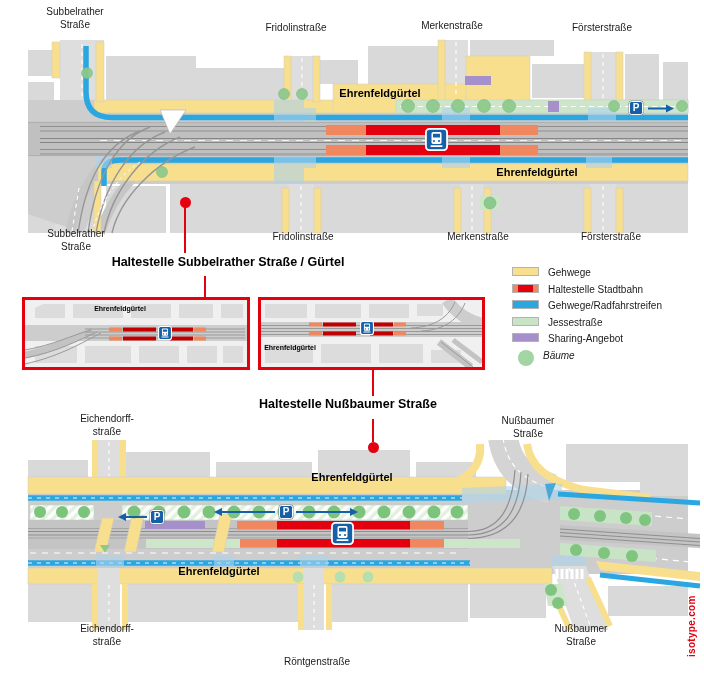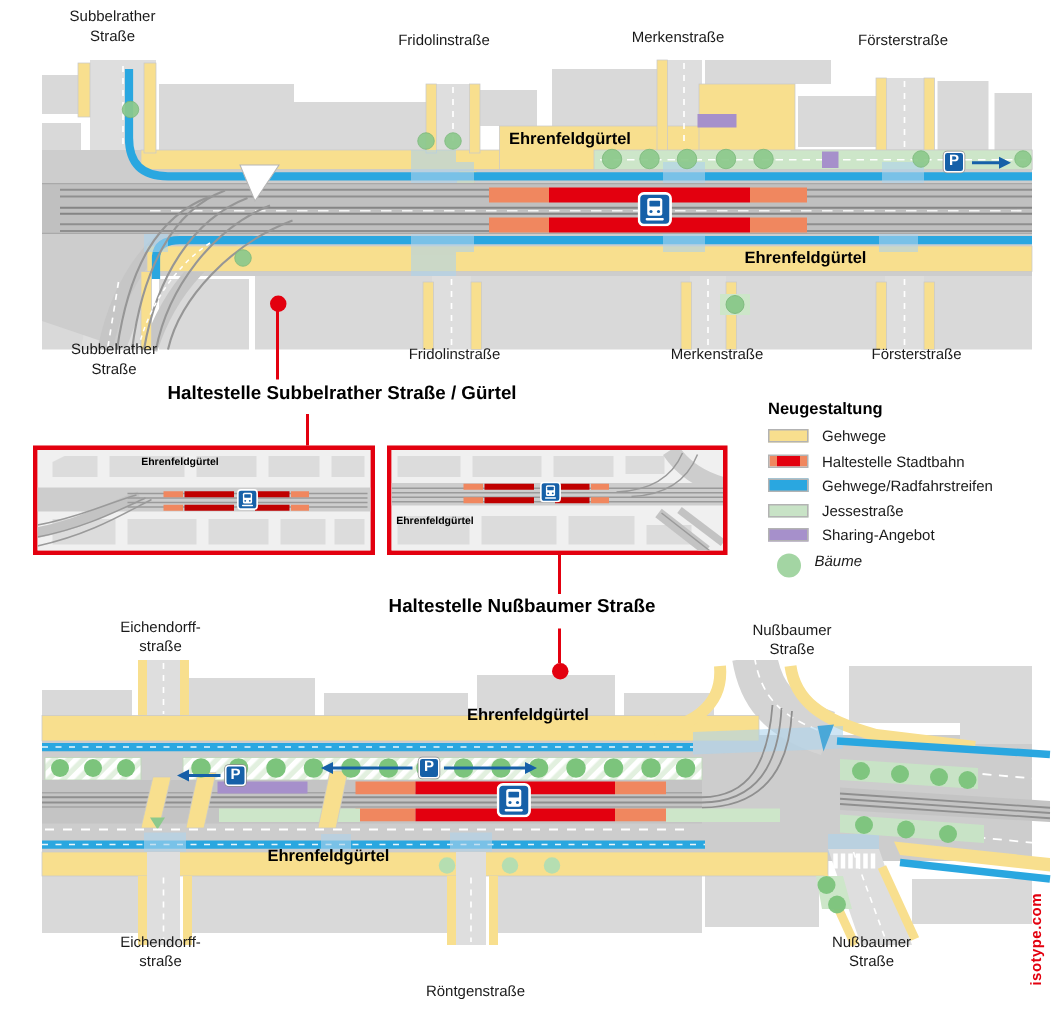--- a/index.html
+++ b/index.html
@@ -492,21 +492,20 @@
 Straße</div>
   <div class="lbl bold" style="left:352px;top:471px">Ehrenfeldgürtel</div>
   <div class="lbl bold" style="left:219px;top:565px">Ehrenfeldgürtel</div>
   <div class="lbl" style="left:107px;top:623px">Eichendorff-
 straße</div>
   <div class="lbl" style="left:317px;top:656px">Röntgenstraße</div>
   <div class="lbl" style="left:581px;top:623px">Nußbaumer
 Straße</div>
 
   <div class="legend">
-    <div class="legend-header">Neugestaltung</div>
     <div id="legend-items">
         <div class="legend-row">
           <span class="swatch" style="background: rgb(248, 223, 142);"></span>
           <span class="legend-label">Gehwege</span>
         </div>
         <div class="legend-row">
           <span class="swatch" style="background: linear-gradient(90deg, rgb(240, 135, 95) 0px, rgb(240, 135, 95) 19%, rgb(227, 0, 15) 19%, rgb(227, 0, 15) 81%, rgb(240, 135, 95) 81%, rgb(240, 135, 95) 100%);"></span>
           <span class="legend-label">Haltestelle Stadtbahn</span>
         </div>
         <div class="legend-row">

